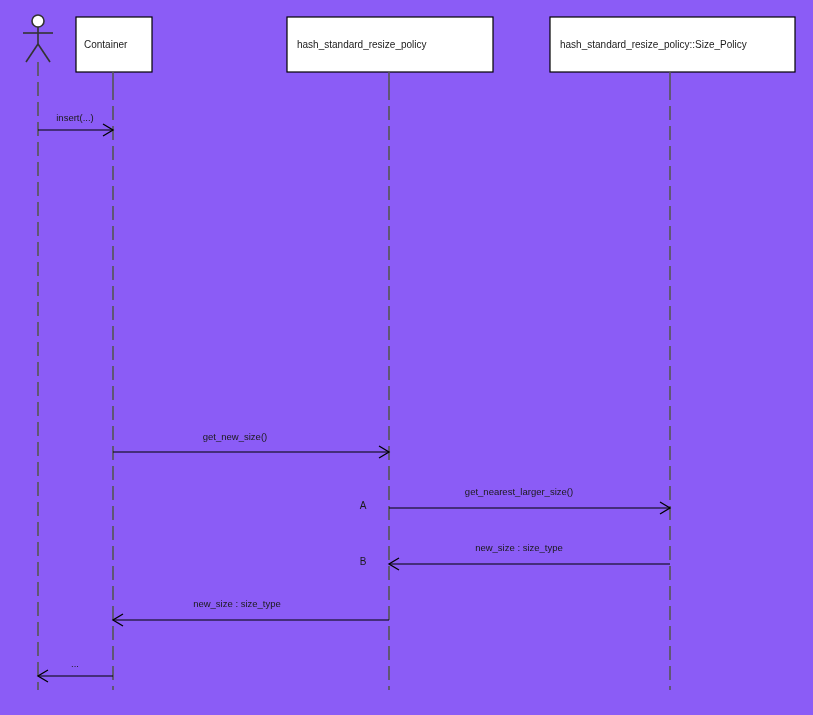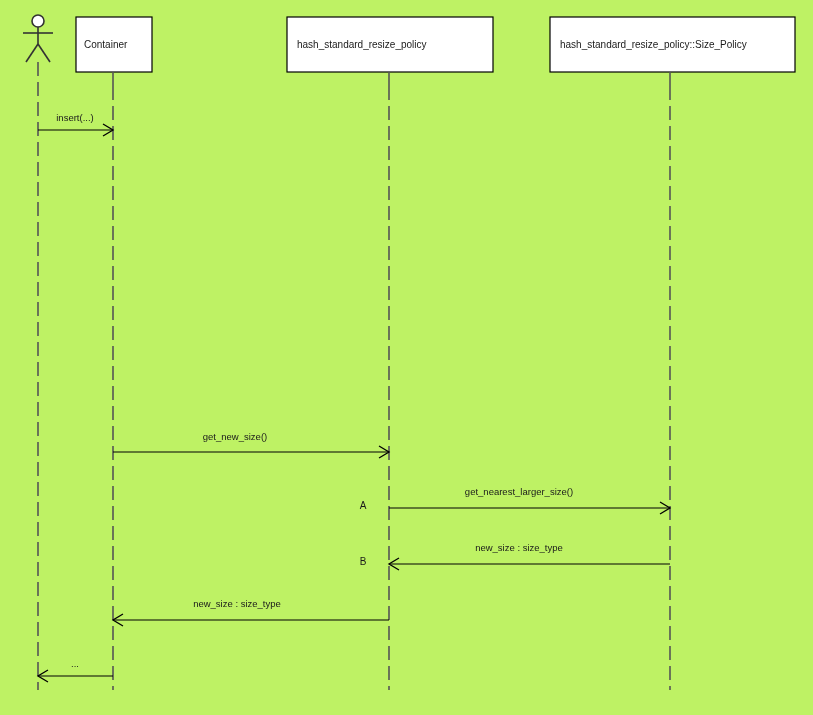--- a/index.html
+++ b/index.html
@@ -9,21 +9,21 @@
     background: #ffffff;
   }
   body {
     font-family: "Liberation Sans", sans-serif;
     -webkit-font-smoothing: antialiased;
   }
   #diagram-root {
     position: relative;
     width: 813px;
     height: 715px;
-    background: #bef264;
+    background: #8b5cf6;
     overflow: hidden;
   }
   #seq-svg {
     position: absolute;
     left: 0;
     top: 0;
     width: 813px;
     height: 715px;
     display: block;
   }

